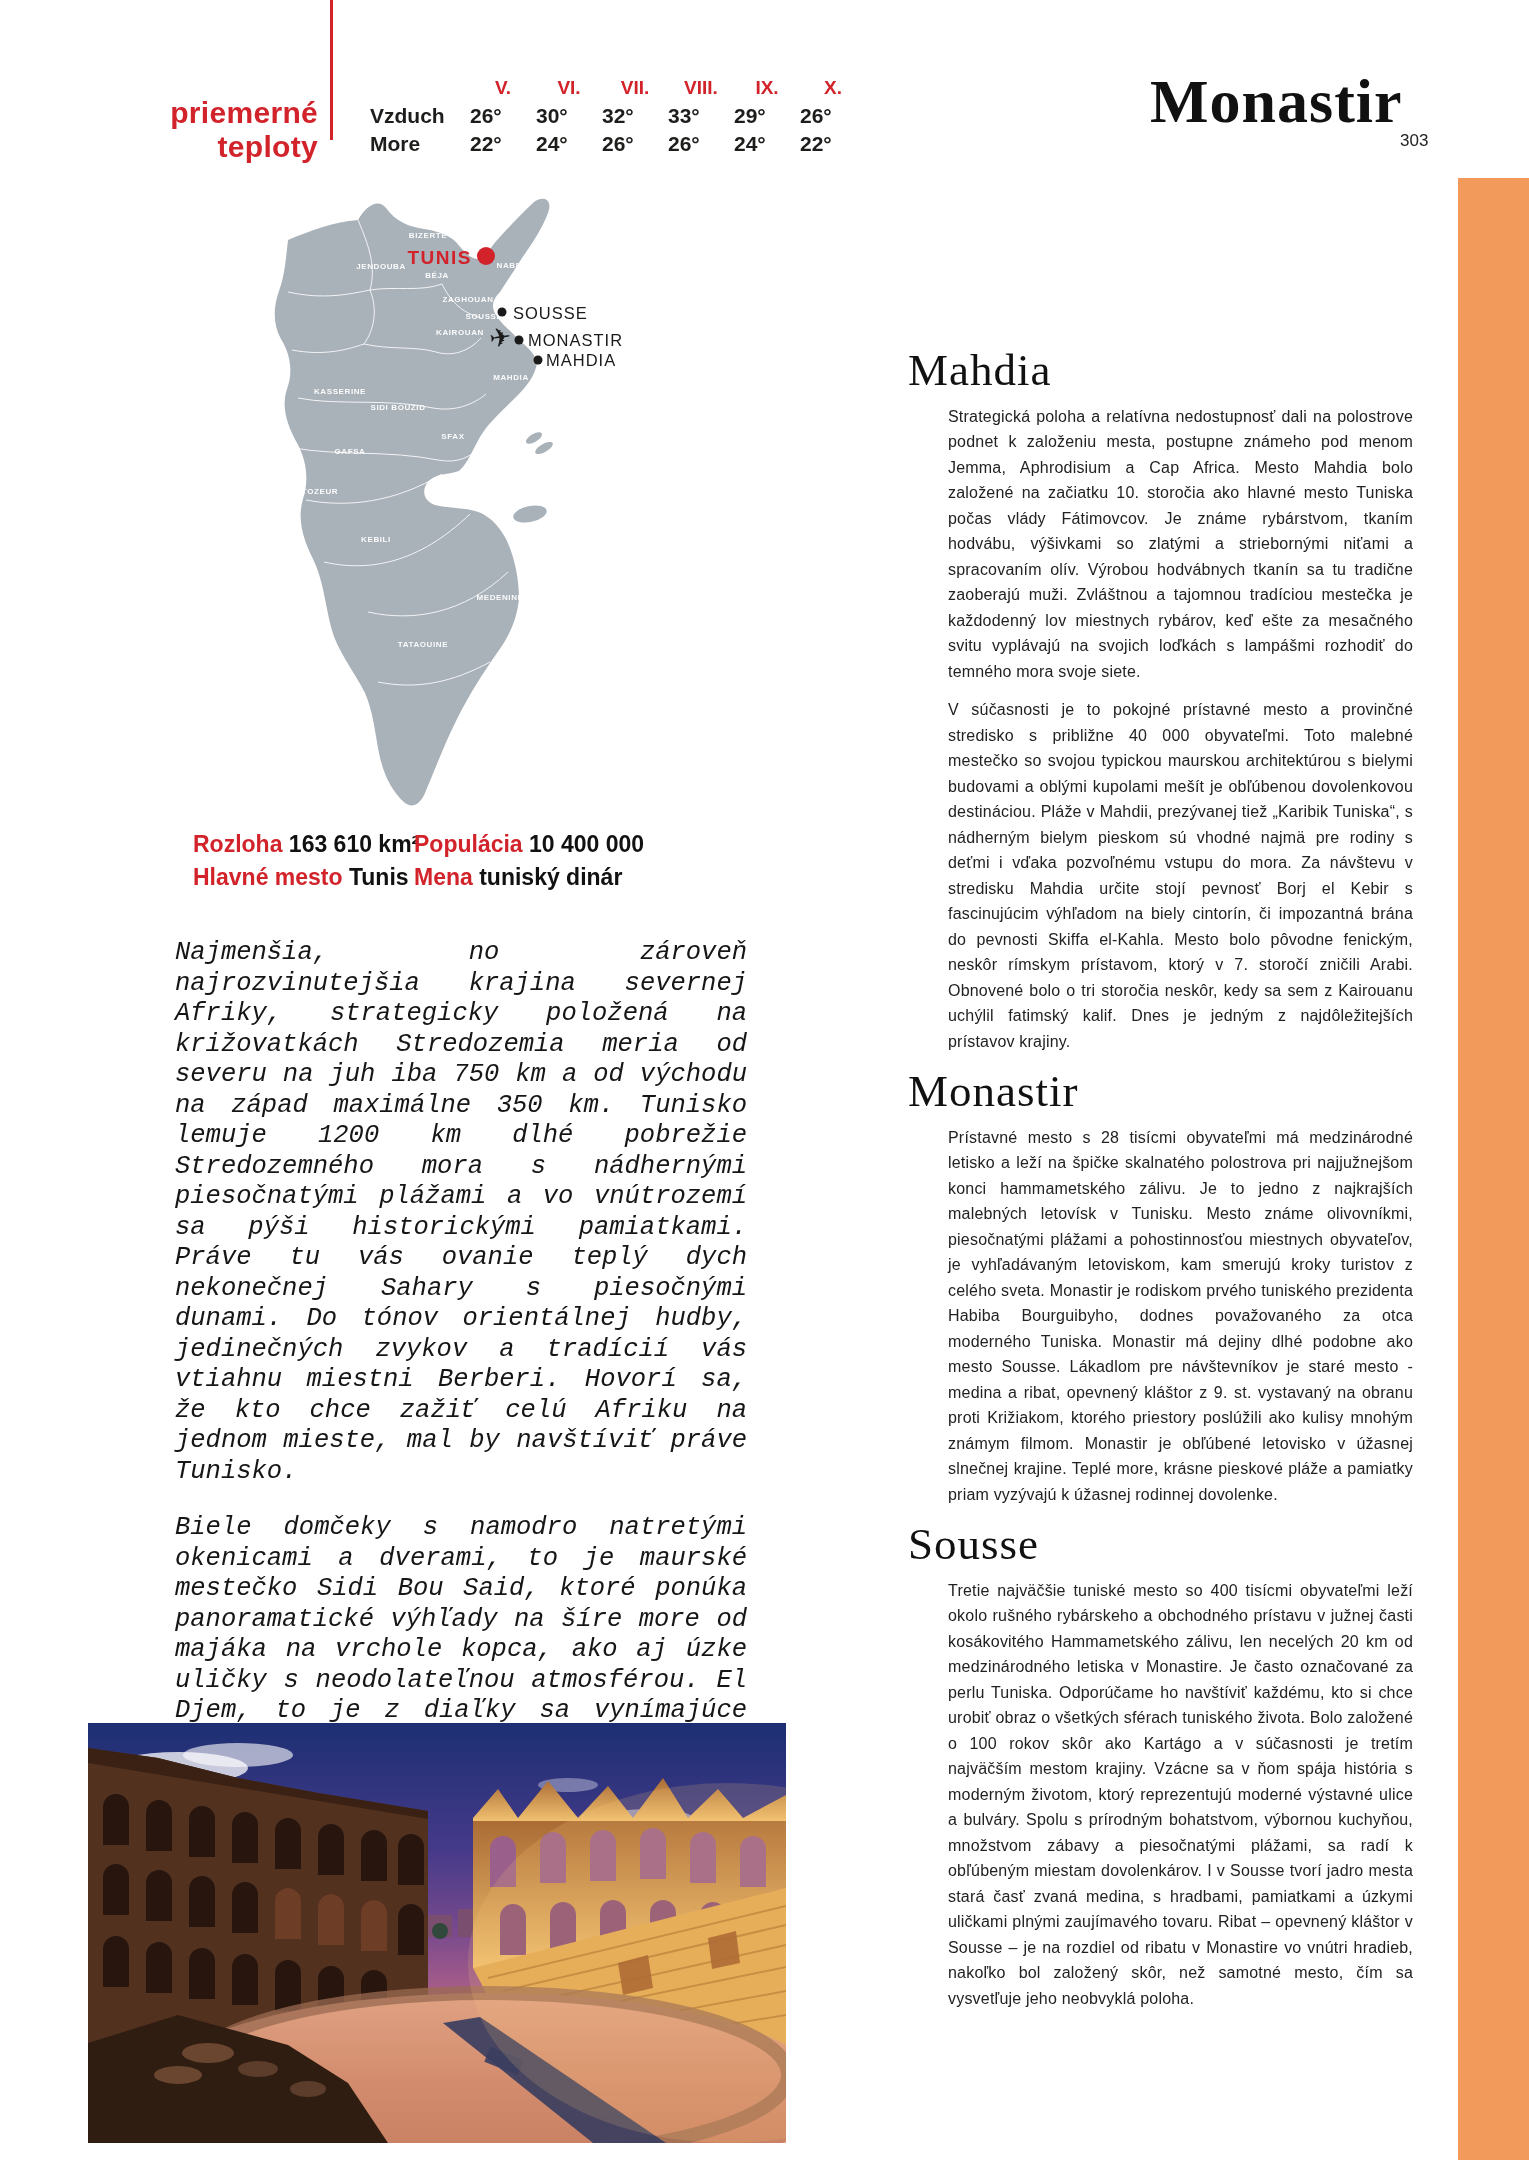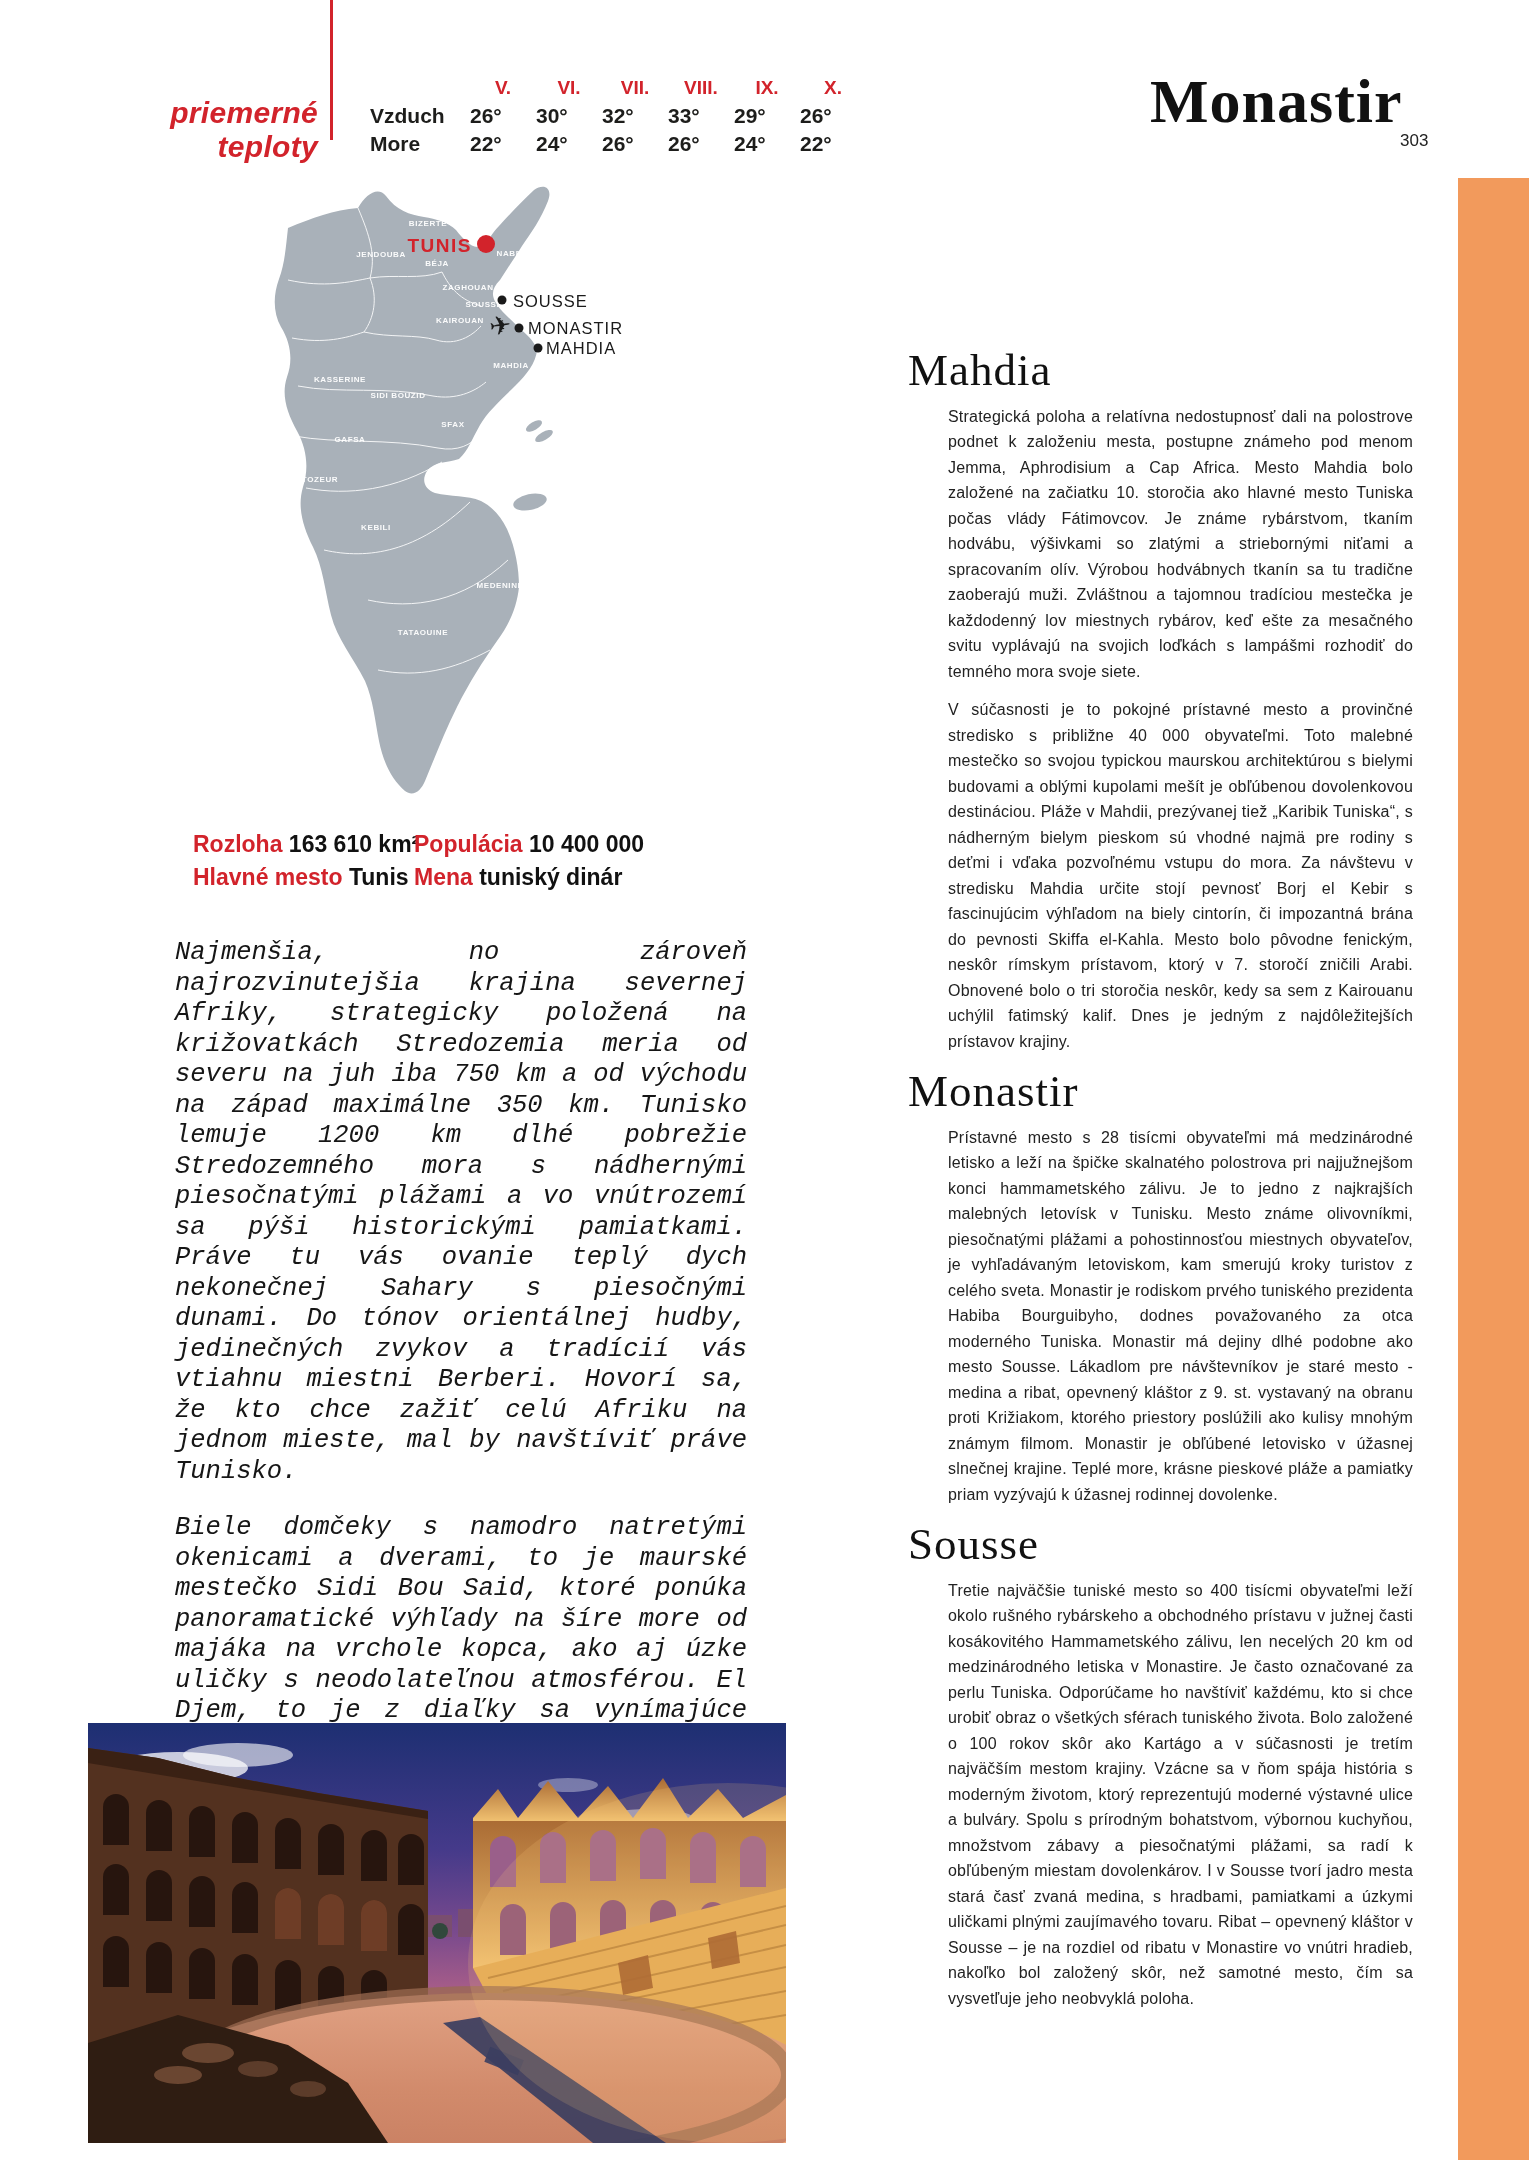--- a/index.html
+++ b/index.html
@@ -9,42 +9,42 @@
     --ink:#1d1d1b;
   }
   html,body{margin:0;padding:0;background:#ffffff;}
   .page{
     position:relative;width:1529px;height:2160px;background:#fff;overflow:hidden;
     font-family:"Liberation Sans",sans-serif;color:var(--ink);
   }
   
   .temps-label{
     position:absolute;left:100px;top:96px;width:218px;text-align:right;
-    color:var(--red);font-weight:700;font-size:30px;line-height:34px;letter-spacing:.3px;font-style:italic;
+    color:var(--red);font-weight:700;font-size:30px;line-height:34px;letter-spacing:.3px;
   }
   .red-divider{position:absolute;left:330px;top:0;width:3px;height:140px;background:var(--red);}
   .temp-table{
     position:absolute;left:370px;top:74px;
     display:grid;grid-template-columns:100px repeat(6,66px);grid-auto-rows:28px;
     align-items:center;font-weight:700;font-size:21px;
   }
   .temp-table .month{color:var(--red);text-align:center;font-size:19px;}
   .temp-table .rowlabel{text-align:left;}
   .temp-table .val{}
   
   .page-title{
     position:absolute;left:1150px;top:66px;
     font-family:"Liberation Serif","DejaVu Serif",serif;font-weight:600;
     font-size:62px;letter-spacing:1px;color:#111;
   }
   .page-number{position:absolute;left:1400px;top:131px;font-size:17px;color:#222;}
   
   .orange-bar{position:absolute;left:1458px;top:178px;width:71px;height:1982px;background:var(--orange);}
   
-  .map-wrap{position:absolute;left:228px;top:130px;width:430px;height:672px;}
+  .map-wrap{position:absolute;left:228px;top:142px;width:430px;height:672px;}
   .map-wrap svg{display:block;width:430px;height:672px;}
   .map-region{
     font-family:"Liberation Sans",sans-serif;font-size:8px;letter-spacing:.6px;
     fill:#ffffff;opacity:.95;text-anchor:middle;font-weight:700;
   }
   .map-city{font-family:"Liberation Sans",sans-serif;font-size:16.5px;letter-spacing:1px;fill:#1a1a1a;}
   .map-capital{font-family:"Liberation Sans",sans-serif;font-size:19px;font-weight:700;letter-spacing:1.5px;fill:var(--red);text-anchor:end;}
   
   .facts-col{position:absolute;top:828px;font-size:23px;font-weight:700;line-height:33px;white-space:nowrap;}
   .facts-col.c1{left:177px;}

